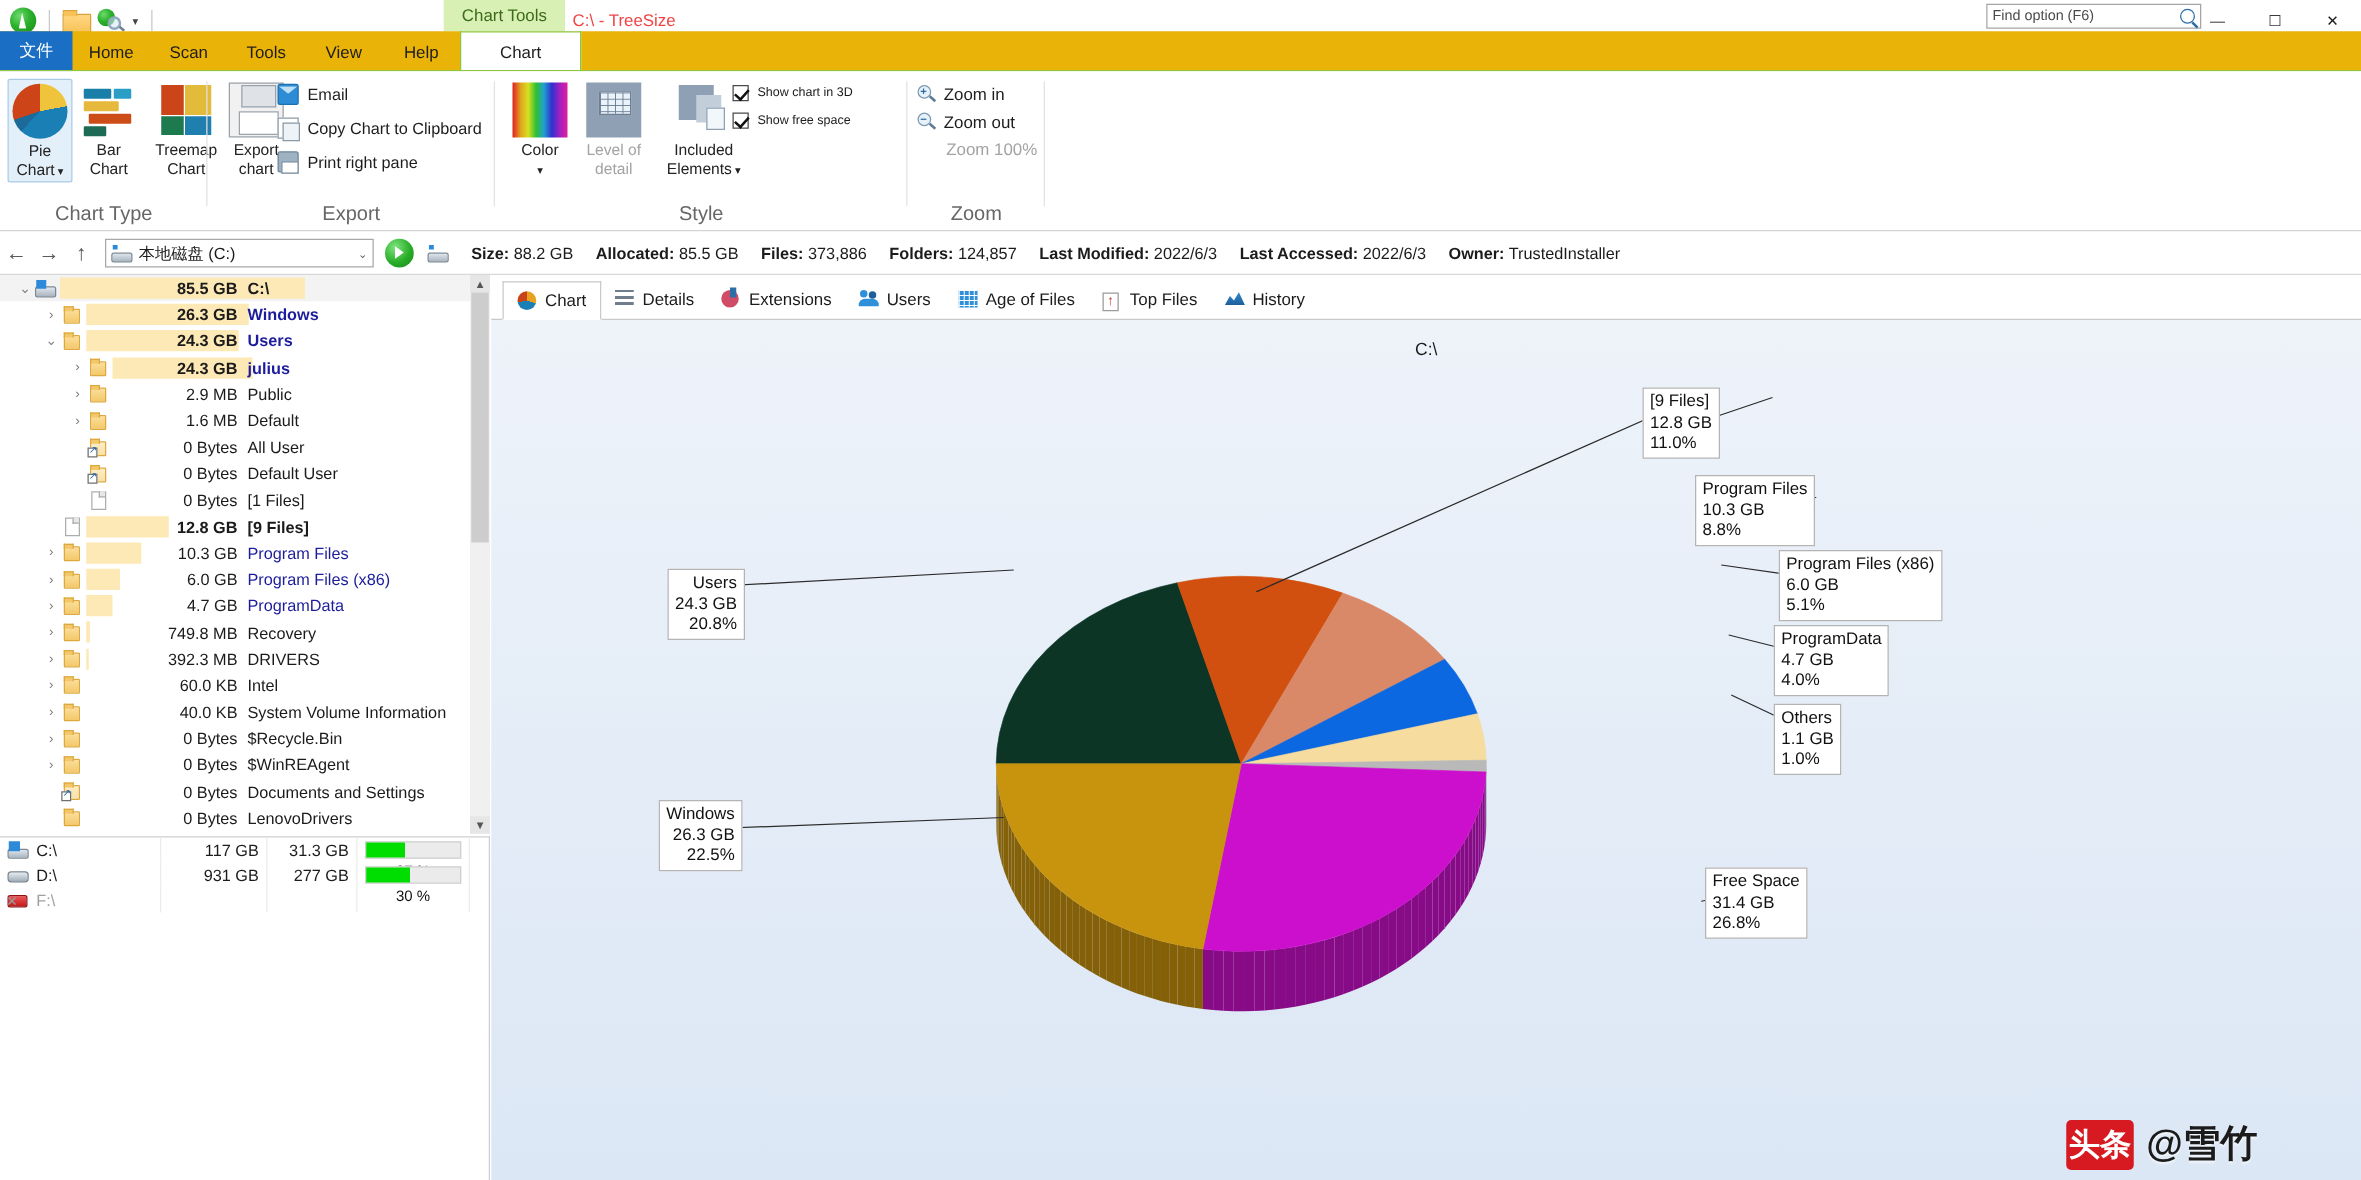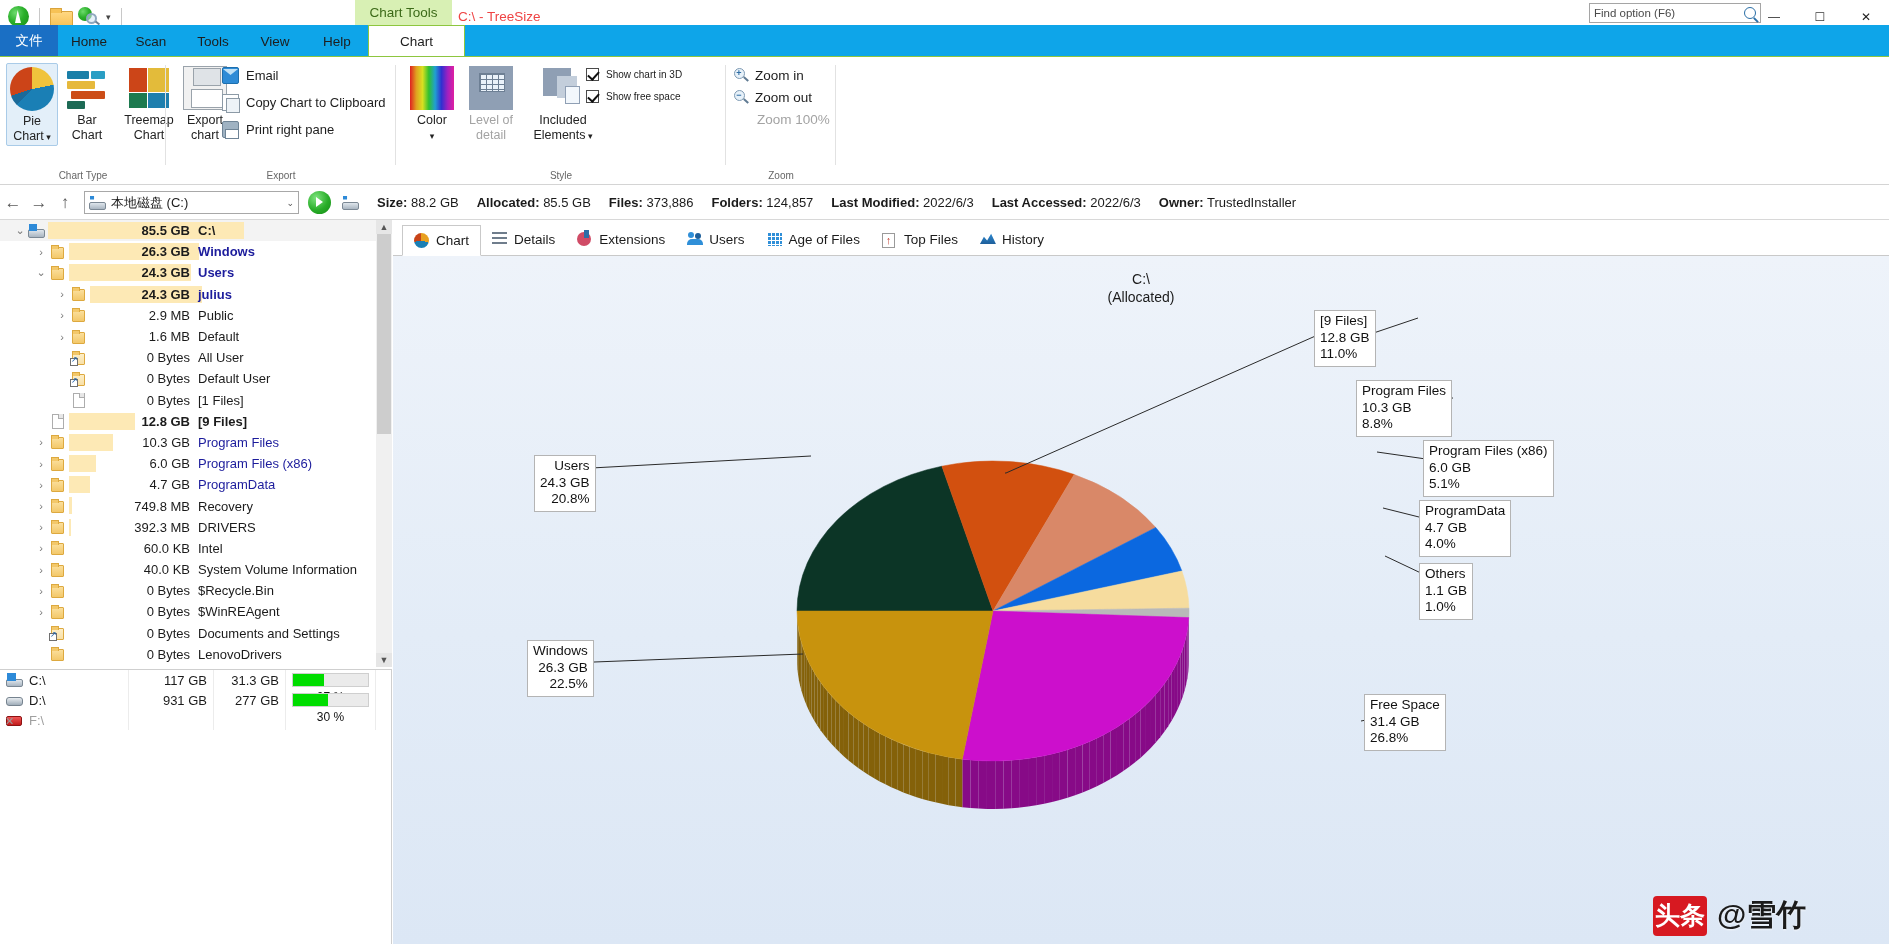--- a/index.html
+++ b/index.html
@@ -53,38 +53,38 @@
   .find-box .txt{flex:1;}
   .find-mag{width:12px;height:12px;border:1.6px solid #2a6ea6;border-radius:50%;position:relative;}
   .find-mag:after{content:"";position:absolute;right:-4px;bottom:-3px;width:6px;height:1.8px;
     background:#2a6ea6;transform:rotate(45deg);}
   .wincontrols{position:absolute;right:0;top:0;height:33px;display:flex;}
   .wincontrols div{width:46px;height:33px;display:flex;align-items:center;justify-content:center;
     font-size:12px;color:#3a3a3a;}
   .wincontrols div.close{color:#1b1b1b;}
   
   .ribbontabs{
-    position:absolute;left:0;top:25px;width:1889px;height:32px;background:#0ea5e9;
+    position:absolute;left:0;top:25px;width:1889px;height:32px;background:#eab308;
     display:flex;align-items:flex-end;
   }
   .rt{height:32px;display:flex;align-items:center;justify-content:center;
     font-size:13.5px;color:#1d1d1d;padding:0 0;}
   .rt.file{width:58px;background:#1a6fc4;color:#fff;}
   .rt.normal{width:62px;}
   .rt.chart-active{width:97px;background:#fff;border-left:1px solid #8dc63f;
     border-right:1px solid #8dc63f;border-top:1px solid #8dc63f;height:32px;}
   .tabs-underline{position:absolute;left:0;top:56px;width:1889px;height:1px;background:#8dc63f;}
   
   .ribbon{
     position:absolute;left:0;top:57px;width:1889px;height:128px;background:#fff;
     border-bottom:1px solid #d4d4d4;
   }
   .rgroup{position:absolute;top:0;height:128px;}
   .rgroup .gsep{position:absolute;right:0;top:8px;width:1px;height:100px;background:#e2e2e2;}
-  .glabel{position:absolute;bottom:4px;width:100%;text-align:center;font-size:10px;color:#666;}
+  .glabel{position:absolute;bottom:4px;width:100%;text-align:center;font-size:16px;color:#666;}
   .bigbtn{position:absolute;top:6px;width:auto;display:flex;flex-direction:column;align-items:center;
     font-size:12.5px;color:#232323;}
   .bigbtn .cap{text-align:center;line-height:15px;margin-top:3px;}
   .bigbtn.sel{background:#e3eff9;border:1px solid #a9cbe8;border-radius:2px;}
   .bigbtn.dim{color:#a3a3a3;}
   .icon48{width:44px;height:44px;position:relative;margin-top:3px;}
   
   .pieicon{border-radius:50%;background:
      conic-gradient(#f0c33c 0 22%, #1a7fb5 22% 62%, #1b6a99 62% 70%, #cc4418 70% 100%);}
   
@@ -655,21 +655,20 @@
         <span>Top Files</span>
       </div>
       <div class="vt">
         <span class="ic"><span style="display:inline-block;width:16px;height:12px;background:linear-gradient(#2f8fd8,#1e5f9b);clip-path:polygon(0 100%,25% 40%,45% 70%,70% 15%,100% 100%)"></span></span>
         <span>History</span>
       </div>
     </div>
 
   <div class="chartarea">
     <div class="ctitle" style="top:14px;">C:\</div>
-    <div class="ctitle" style="top:32px;">(Allocated)</div>
 
     <svg class="leaders" viewBox="0 0 1496 688">
 
       <g id="pie3d">
           <path d="M 796,354.99999999999994 L 795.9997581947418,355.23561935212456 L 795.9997581947418,403.23561935212456 L 796,402.99999999999994 Z" fill="rgb(122,122,122)" stroke="none"></path>
           <path d="M 795.9997581947418,355.23561935212456 L 795.9990327795642,355.47123812288186 L 795.9990327795642,403.47123812288186 L 795.9997581947418,403.23561935212456 Z" fill="rgb(122,122,122)" stroke="none"></path>
           <path d="M 795.9990327795642,355.47123812288186 L 795.9978237562568,355.70685573090606 L 795.9978237562568,403.70685573090606 L 795.9990327795642,403.47123812288186 Z" fill="rgb(122,122,122)" stroke="none"></path>
           <path d="M 795.9978237562568,355.70685573090606 L 795.9961311278029,355.9424715948339 L 795.9961311278029,403.9424715948339 L 795.9978237562568,403.70685573090606 Z" fill="rgb(122,122,122)" stroke="none"></path>
           <path d="M 795.9961311278029,355.9424715948339 L 795.9939548983788,356.1780851333067 L 795.9939548983788,404.1780851333067 L 795.9961311278029,403.9424715948339 Z" fill="rgb(122,122,122)" stroke="none"></path>
           <path d="M 795.9939548983788,356.1780851333067 L 795.9912950733542,356.41369576497164 L 795.9912950733542,404.41369576497164 L 795.9939548983788,404.1780851333067 Z" fill="rgb(122,122,122)" stroke="none"></path>

